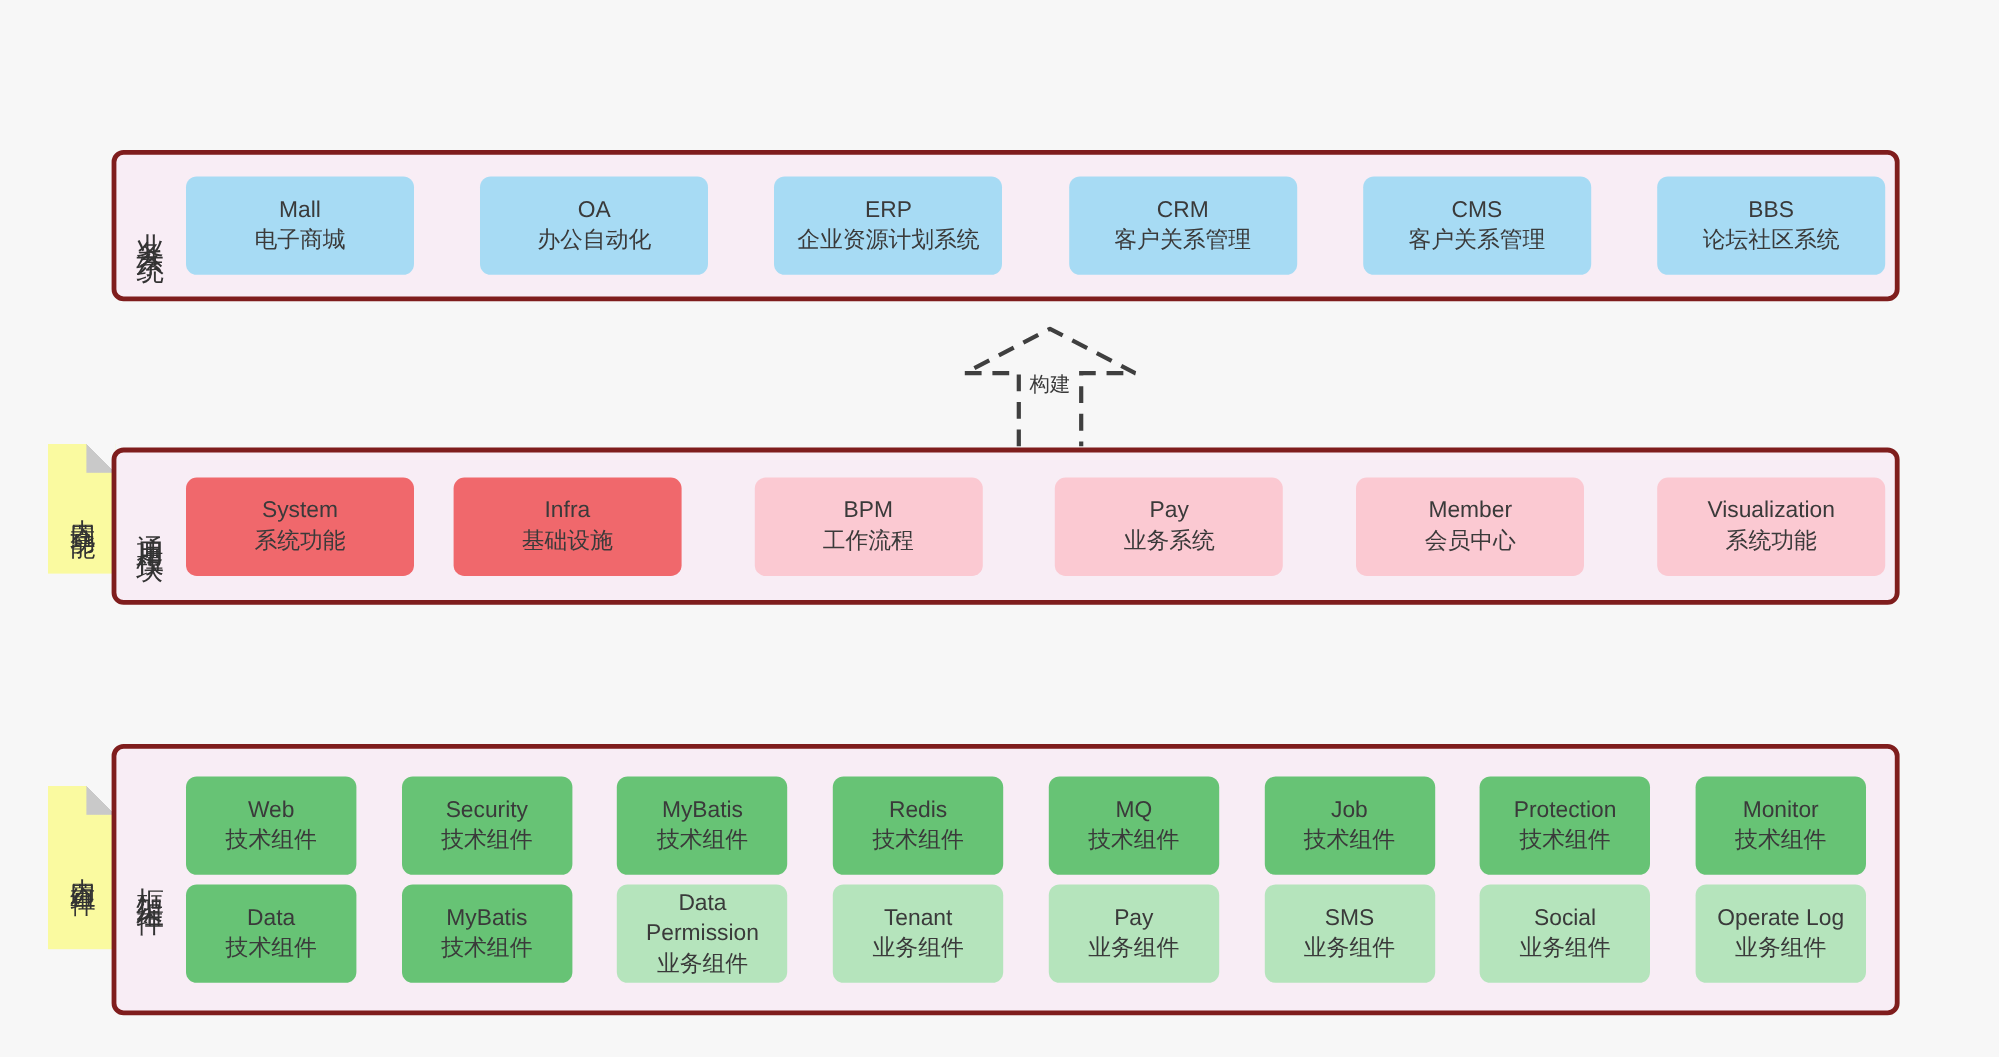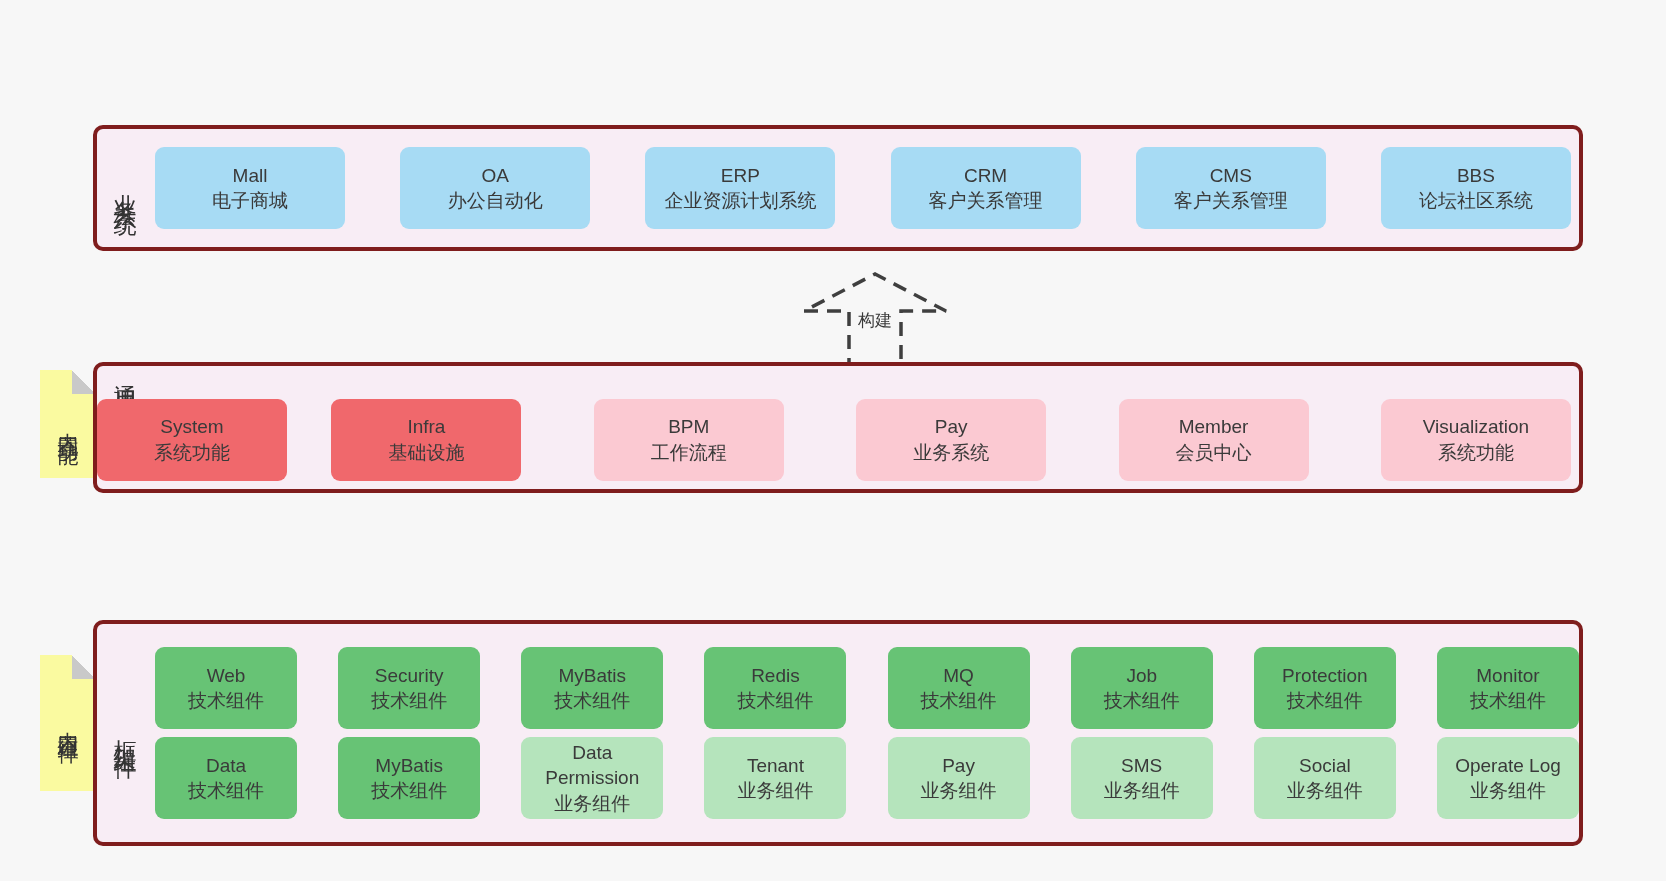--- a/index.html
+++ b/index.html
@@ -7,34 +7,34 @@
     position:relative; width:1666px; height:881px; background:#f7f7f7;
     font-family:"Liberation Sans","DejaVu Sans",sans-serif; color:#333;
     overflow:hidden;
   }
   .panel {
     position:absolute; left:93px; width:1490px; box-sizing:border-box;
     background:#f8edf5; border:4px solid #7f1d1d; border-radius:10px;
     display:flex; z-index:2;
   }
   #panel-business   { top:125px; height:126px; }
-  #panel-modules    { top:362px; height:131px;flex-direction:column; }
+  #panel-modules    { top:373px; height:131px; }
   #panel-components { top:620px; height:226px; }
   .layer-label {
     flex:none; width:58px; display:flex; align-items:center; justify-content:center;
     writing-mode:vertical-rl; text-orientation:upright;
     font-size:23px; letter-spacing:6px; color:#333;
   }
   .boxrow {
     flex:1; display:flex; align-items:center; justify-content:space-between;
     padding:0 8px 0 0;
   }
   .boxgrid {
     flex:1; display:flex; flex-direction:column; justify-content:center;
-    gap:8px; padding:0 0 0 0;
+    gap:8px; padding:0 24px 0 0;
   }
   .boxgrid .boxrow { flex:none; padding:0; }
   .box {
     height:82px; border-radius:9px; box-sizing:border-box;
     display:flex; flex-direction:column; align-items:center; justify-content:center;
     text-align:center; font-size:19px; line-height:1.32; color:#3a3a3a;
     padding:2px 6px; overflow:hidden;
   }
   .w-lg { width:190px; }
   .w-sm { width:142px; }

